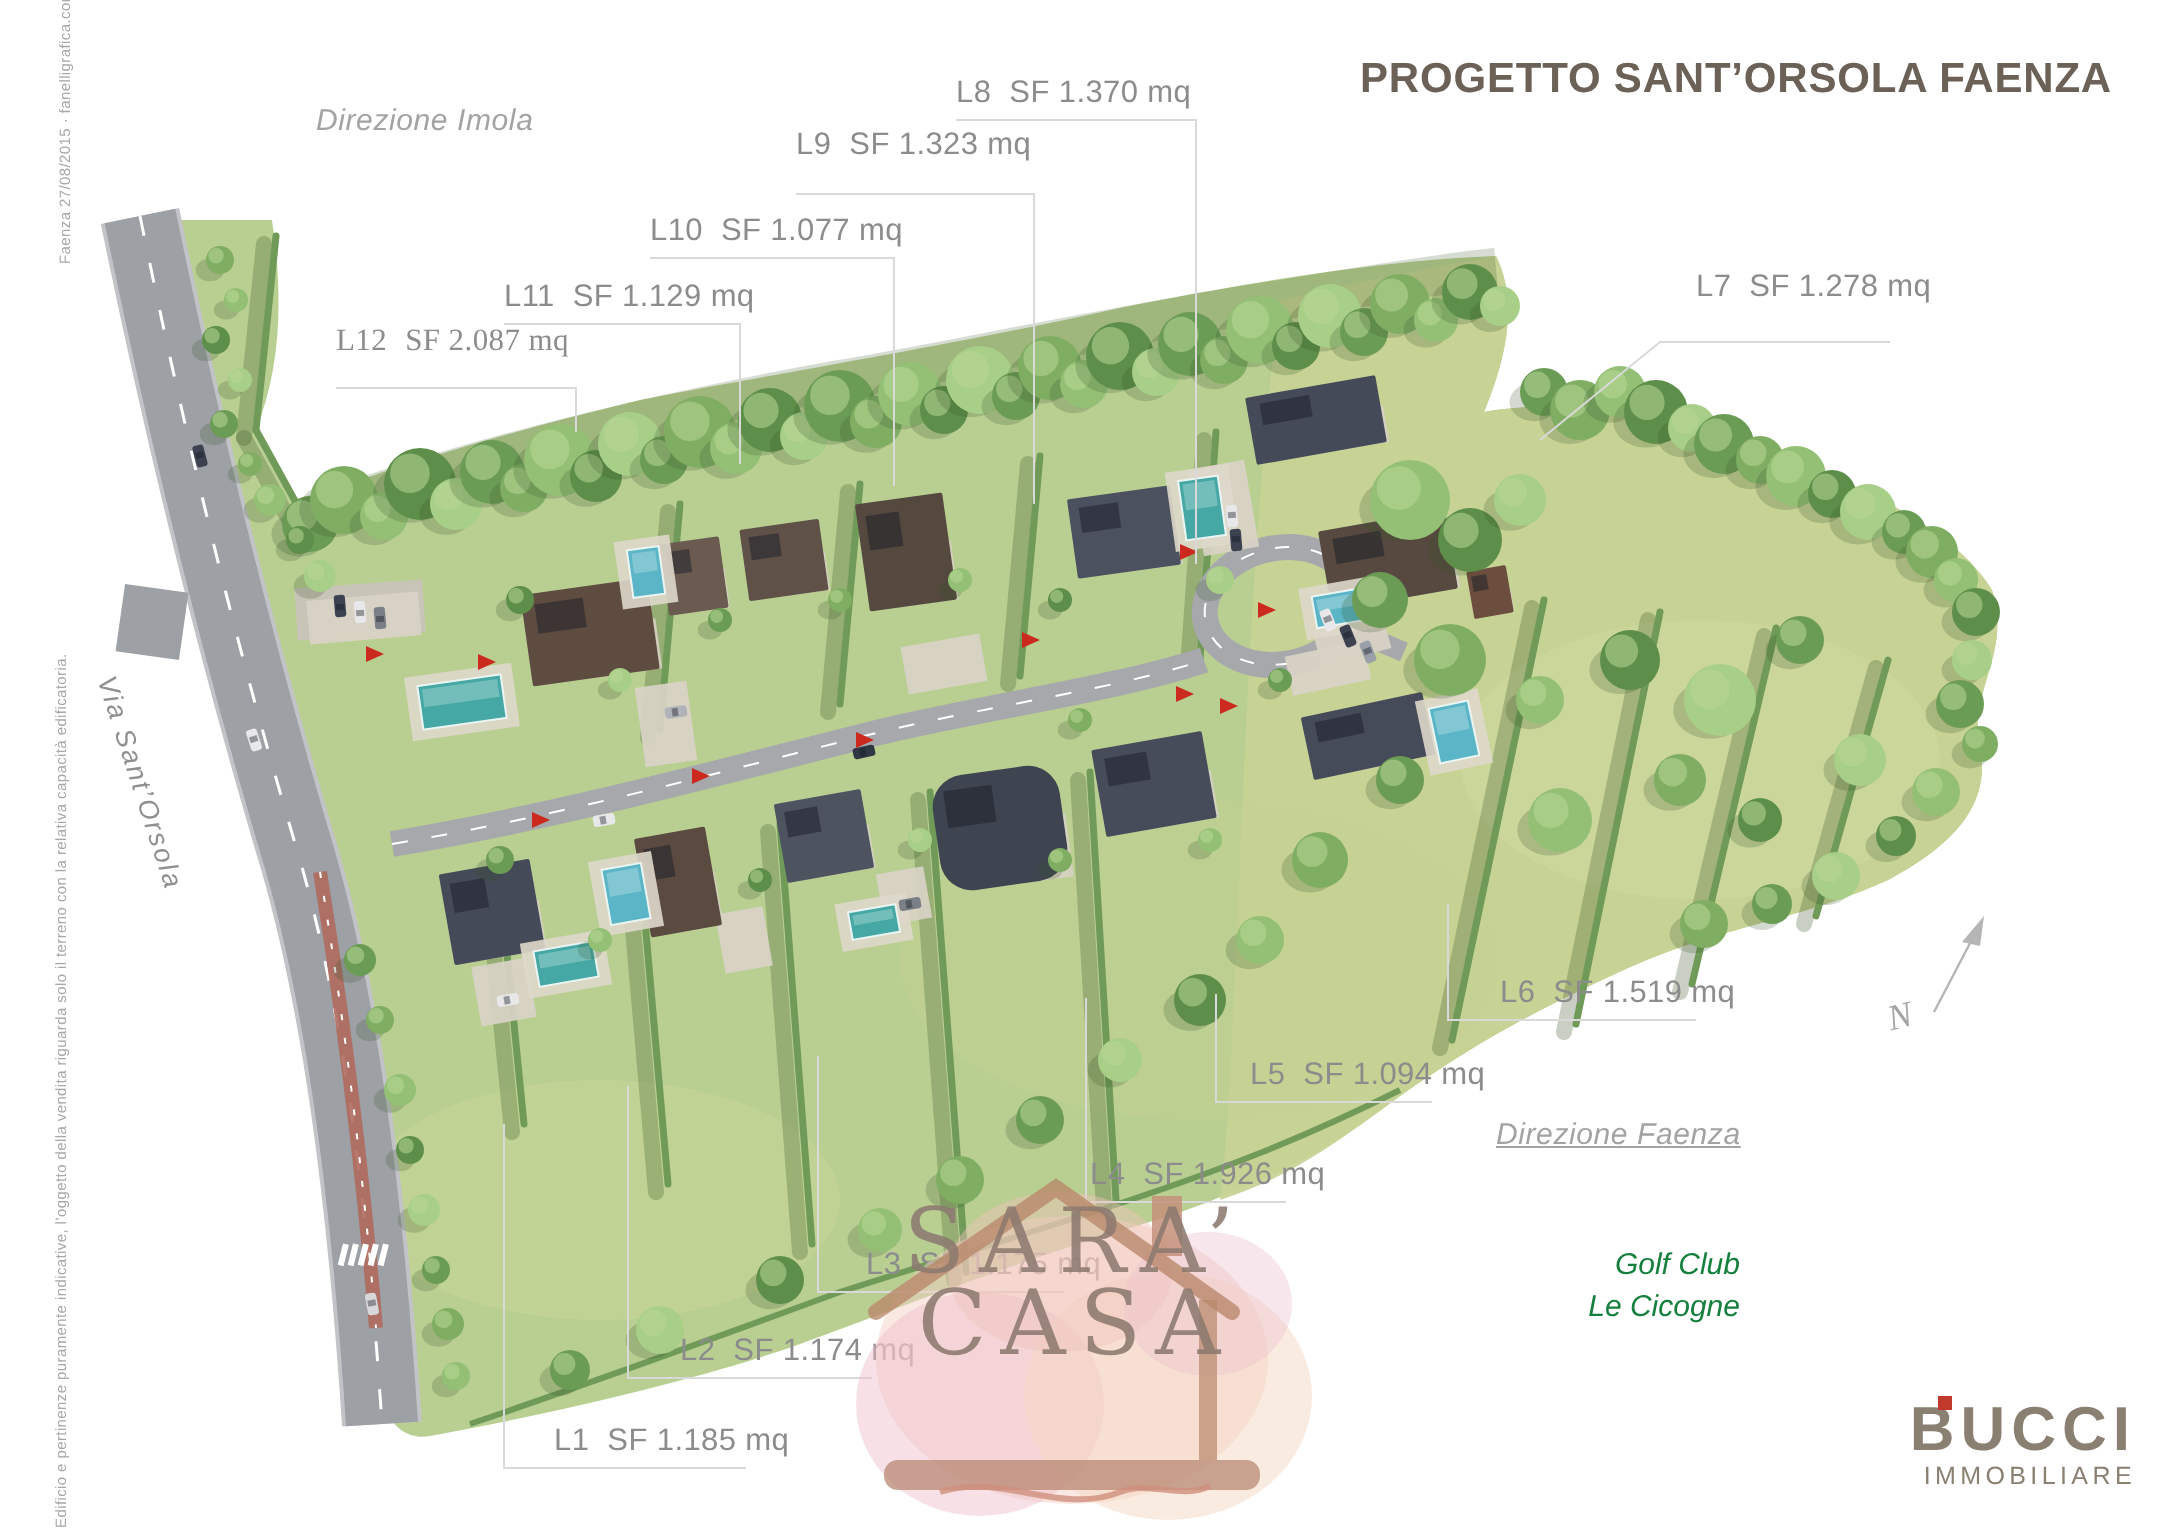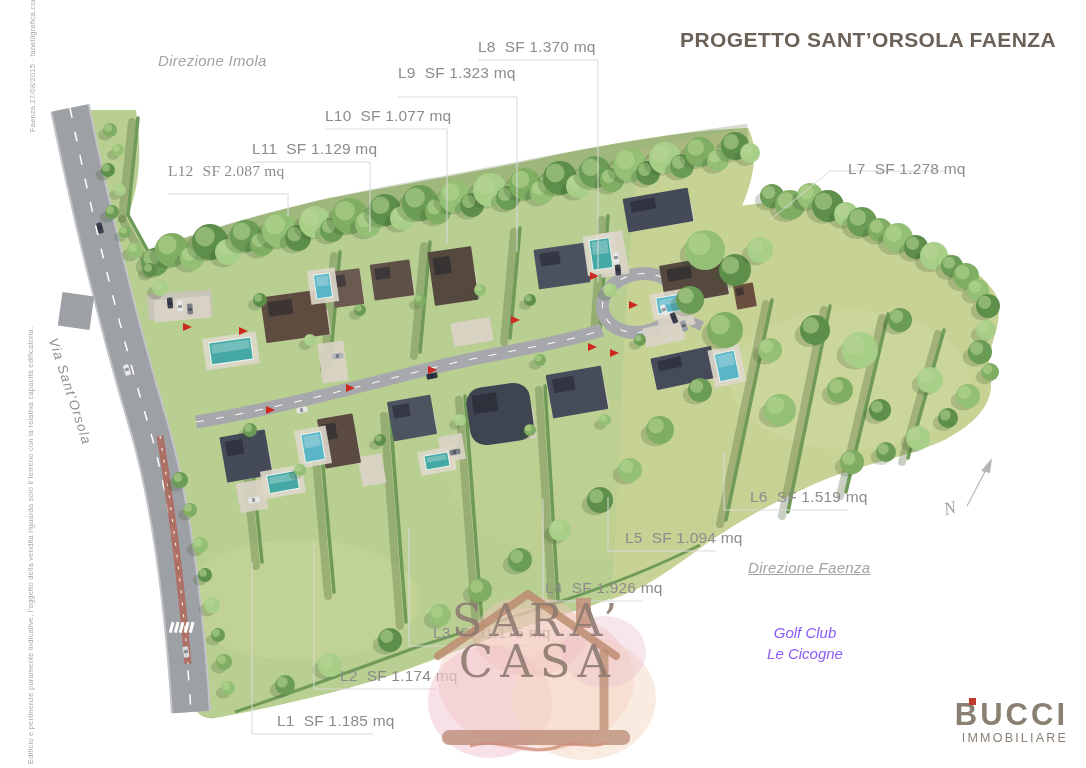--- a/index.html
+++ b/index.html
@@ -4,21 +4,21 @@
 <style>
   html,body{margin:0;padding:0;background:#ffffff;}
   #stage{position:relative;width:1086px;height:768px;background:#fff;overflow:hidden;
          font-family:"Liberation Sans", sans-serif;}
   #map{position:absolute;left:0;top:0;width:1086px;height:768px;}
   .abs{position:absolute;}
   .title{font-size:21px;font-weight:bold;color:#6b6156;letter-spacing:.4px;white-space:nowrap;}
   .lot-label{font-size:15.5px;color:#8c8c8c;white-space:nowrap;letter-spacing:.2px;}
   .lot-label .id{margin-right:9px;}
   .dir{font-style:italic;font-size:15px;color:#a3a3a3;white-space:nowrap;letter-spacing:.3px;}
-  .golf{font-style:italic;font-size:15px;color:#8b5cf6;text-align:center;line-height:1.4;width:130px;}
+  .golf{font-style:italic;font-size:15px;color:#15803d;text-align:right;line-height:1.4;width:130px;}
   .roadname{font-style:italic;font-size:13.5px;color:#8f8f8f;letter-spacing:1.2px;white-space:nowrap;
             transform-origin:0 0;transform:rotate(72deg);}
   .sidenote{font-size:7.5px;color:#a8a8a8;white-space:nowrap;transform-origin:0 0;transform:rotate(-90deg);letter-spacing:.2px;}
   .north-n{font-family:"Liberation Serif", serif;font-style:italic;font-size:18px;color:#a5a5a5;transform:rotate(-14deg);}
   
   #wm{left:408px;top:578px;width:260px;height:190px;pointer-events:none;}
   #wm .wm-text{position:absolute;left:0;top:22px;width:100%;text-align:center;
       font-family:"DejaVu Serif", serif;color:#8d7a70;opacity:.88;font-size:45px;line-height:.92;letter-spacing:7px;}
   
   #logo{left:932px;top:699px;width:136px;color:#8a8072;text-align:right;}
@@ -589,21 +589,21 @@
   <div class="abs north-n" style="left:944px;top:498px;">N</div>
   <div class="abs sidenote" style="left:28px;top:132px;">Faenza 27/08/2015 · fanelligrafica.com</div>
   <div class="abs sidenote" style="left:26px;top:764px;">Edificio e pertinenze puramente indicative, l’oggetto della vendita riguarda solo il terreno con la relativa capacità edificatoria.</div>
 
   <div class="abs lot-label" style="left:277px;top:712px;"><span class="id">L1</span><span>SF 1.185 mq</span></div>
   <div class="abs lot-label" style="left:340px;top:667px;"><span class="id">L2</span><span>SF 1.174 mq</span></div>
   <div class="abs lot-label" style="left:433px;top:624px;"><span class="id">L3</span><span>SF 1.175 mq</span></div>
   <div class="abs lot-label" style="left:545px;top:579px;"><span class="id">L4</span><span>SF 1.926 mq</span></div>
   <div class="abs lot-label" style="left:625px;top:529px;"><span class="id">L5</span><span>SF 1.094 mq</span></div>
   <div class="abs lot-label" style="left:750px;top:488px;"><span class="id">L6</span><span>SF 1.519 mq</span></div>
-  <div class="abs lot-label" style="left:848px;top:160px;"><span class="id">L7</span><span>SF 1.278 mq</span></div>
+  <div class="abs lot-label" style="left:848px;top:135px;"><span class="id">L7</span><span>SF 1.278 mq</span></div>
   <div class="abs lot-label" style="left:478px;top:38px;"><span class="id">L8</span><span>SF 1.370 mq</span></div>
   <div class="abs lot-label" style="left:398px;top:64px;"><span class="id">L9</span><span>SF 1.323 mq</span></div>
   <div class="abs lot-label" style="left:325px;top:107px;"><span class="id">L10</span><span>SF 1.077 mq</span></div>
   <div class="abs lot-label" style="left:252px;top:140px;"><span class="id">L11</span><span>SF 1.129 mq</span></div>
   <div class="abs lot-label" style="left:168px;top:162px;font-family:Liberation Serif, serif;"><span class="id">L12</span><span>SF 2.087 mq</span></div>
 
   <div id="wm" class="abs">
     <svg width="260" height="190" viewBox="0 0 260 190">
       <ellipse cx="128" cy="102" rx="98" ry="72" fill="#f3cfc4" opacity=".5"></ellipse>
       <ellipse cx="82" cy="124" rx="62" ry="56" fill="#eebcca" opacity=".45"></ellipse>

